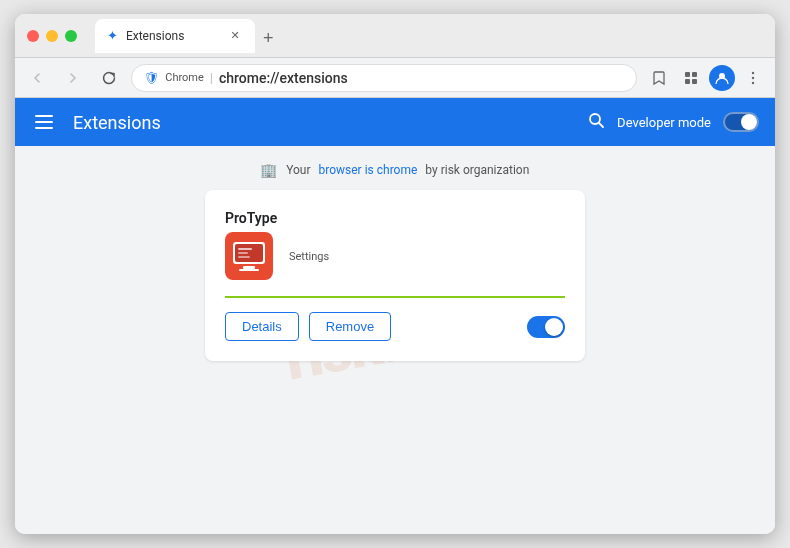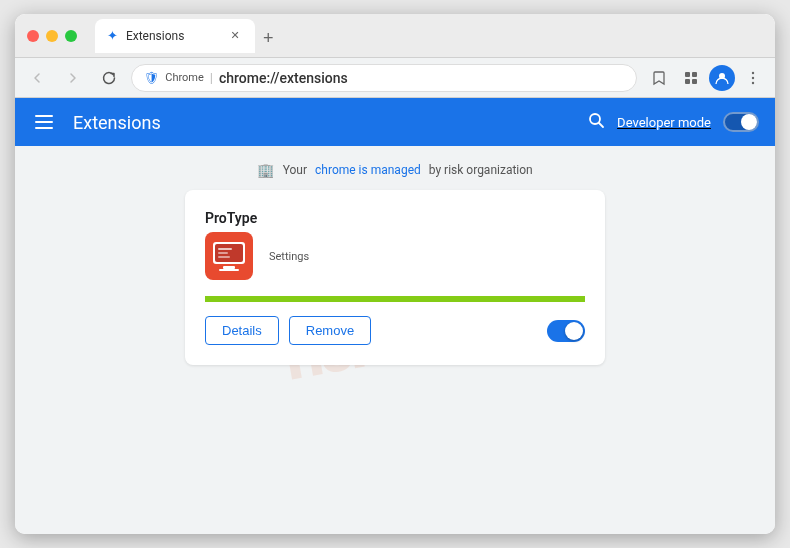--- a/index.html
+++ b/index.html
@@ -232,21 +232,20 @@
       color: white;
       font-size: 18px;
       font-weight: 400;
       flex: 1;
     }
 
     .header-right {
       display: flex;
       align-items: center;
       gap: 12px;
-      text-decoration: underline;
     }
 
     .search-icon-btn {
       background: transparent;
       border: none;
       cursor: pointer;
       color: white;
       font-size: 18px;
     }
 
@@ -335,21 +334,21 @@
     .managed-link {
       color: #1a73e8;
       text-decoration: none;
     }
 
     
     .extension-card {
       background: white;
       border-radius: 8px;
       padding: 20px;
-      width: 420px;
+      width: 380px;
       box-shadow: 0 1px 3px rgba(0,0,0,0.1);
       z-index: 1;
     }
 
     .ext-name {
       font-size: 14px;
       font-weight: 600;
       color: #202124;
       margin-bottom: 6px;
     }
@@ -374,21 +373,21 @@
 
     .ext-settings {
       font-size: 11px;
       color: #555;
     }
 
     .ext-footer {
       display: flex;
       align-items: center;
       gap: 10px;
-      border-top: 6px solid #84cc16;
+      border-top: 2px solid #84cc16;
       padding-top: 14px;
     }
 
     .ext-btn {
       padding: 6px 16px;
       border-radius: 4px;
       font-size: 13px;
       cursor: pointer;
       border: 1px solid #1a73e8;
       background: white;
@@ -515,21 +514,21 @@
 
   <div class="extensions-content">
 
     <div class="watermark">
       <span class="watermark-text">risk.com</span>
     </div>
 
     <div class="managed-notice">
       <span class="managed-icon">🏢</span>
       <span>Your </span>
-      <a class="managed-link" href="#">chrome is managed</a>
+      <a class="managed-link" href="#">browser is chrome</a>
       <span> by risk organization</span>
     </div>
 
     <div class="extension-card">
       <div class="ext-name">ProType</div>
       <div class="ext-body">
         <div class="ext-icon">
           <svg width="40" height="40" viewBox="0 0 40 40">
 
             <rect x="4" y="6" width="32" height="22" rx="3" fill="#fff"></rect>

